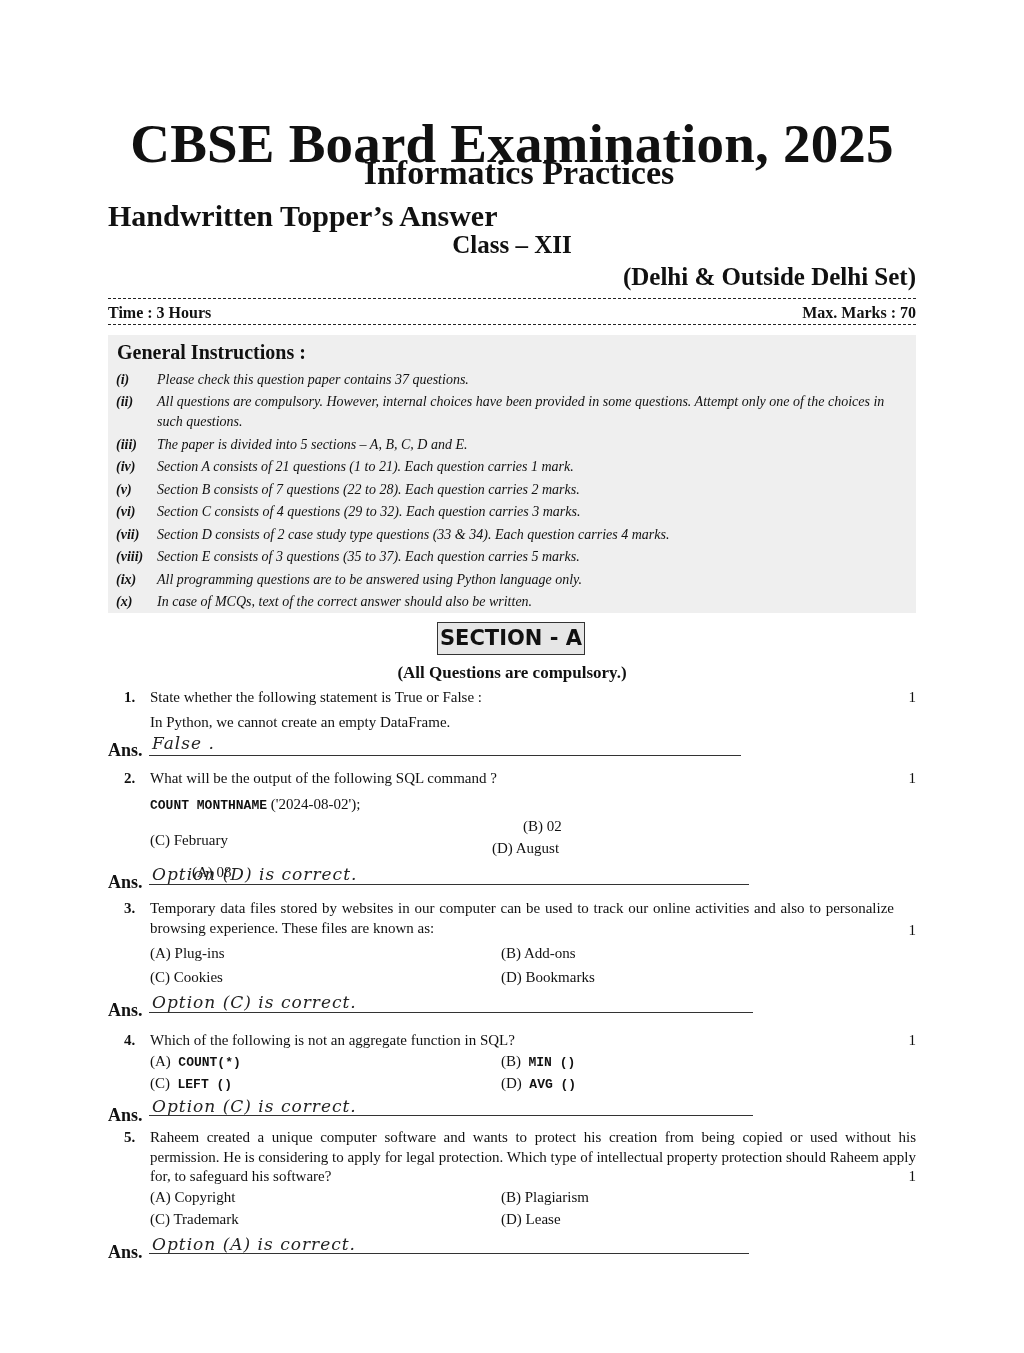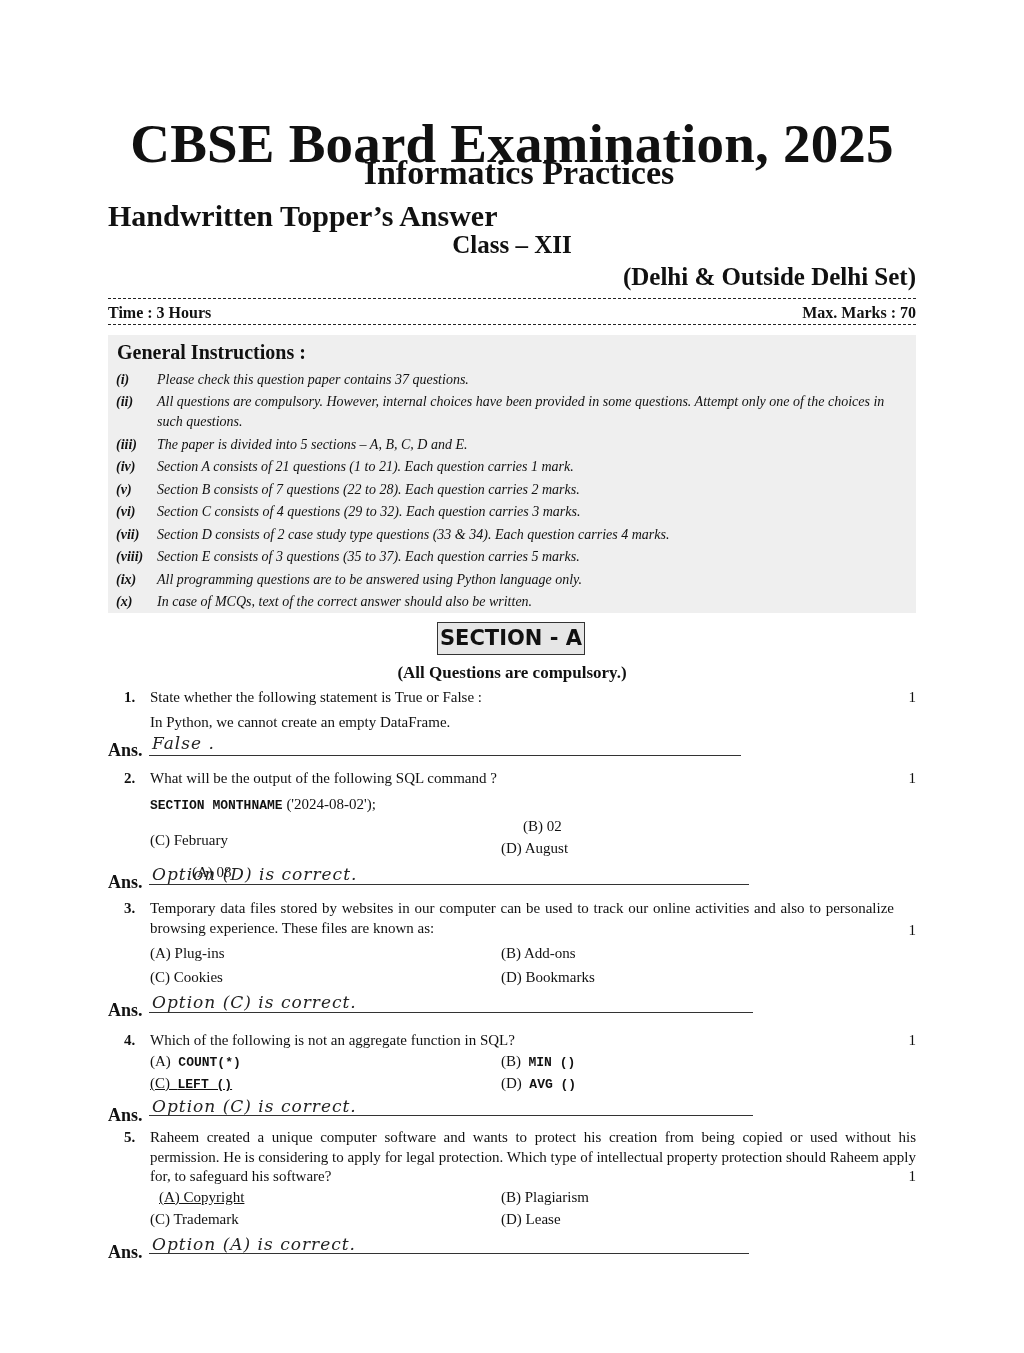--- a/index.html
+++ b/index.html
@@ -107,26 +107,26 @@
     <span class="hand" style="top:733px;">False .</span>
     <div class="ans-line" style="top:755px; width:592px;"></div>
   </div>
 
   <div class="q" style="top:768px;">
     <span class="qnum">2.</span>
     <span class="qtext">What will be the output of the following SQL command ?</span>
     <span class="marks">1</span>
   </div>
   <div class="q" style="top:794px;">
-    <span class="qtext"><span class="mono">SECTION MONTHNAME</span> <span>('2024-08-02');</span></span>
+    <span class="qtext"><span class="mono">COUNT MONTHNAME</span> <span>('2024-08-02');</span></span>
   </div>
   <span class="opt" style="left:42px; top:864px;margin-left:42px;">(A)  08</span>
   <span class="opt" style="left:415px; top:818px;">(B)  02</span>
   <span class="opt" style="left:42px; top:832px;">(C)  February</span>
-  <span class="opt" style="left:393px; top:840px;">(D)  August</span>
+  <span class="opt" style="left:384px; top:840px;">(D)  August</span>
   <div>
     <span class="ans" style="top:872px;">Ans.</span>
     <span class="hand" style="top:864px;">Option (D) is correct.</span>
     <div class="ans-line" style="top:884px; width:600px;"></div>
   </div>
 
   <div class="q" style="top:898px;">
     <span class="qnum">3.</span>
     <span class="qtext" style="width:744px;">Temporary data files stored by websites in our computer can be used to track our online activities and also to personalize browsing experience. These files are known as:</span>
     <span class="marks" style="top:22px;">1</span>
@@ -141,34 +141,34 @@
     <div class="ans-line" style="top:1012px; width:604px;"></div>
   </div>
 
   <div class="q" style="top:1030px;">
     <span class="qnum">4.</span>
     <span class="qtext">Which of the following is not an aggregate function in SQL?</span>
     <span class="marks">1</span>
   </div>
   <span class="opt" style="left:42px; top:1053px;"><span>(A)</span>&nbsp; <span class="mono">COUNT(*)</span></span>
   <span class="opt" style="left:393px; top:1053px;"><span>(B)</span>&nbsp; <span class="mono">MIN ()</span></span>
-  <span class="opt" style="left:42px; top:1075px;text-decoration:underline;"><span>(C)</span>&nbsp; <span class="mono">LEFT ()</span></span>
+  <span class="opt" style="left:42px; top:1075px;"><span>(C)</span>&nbsp; <span class="mono">LEFT ()</span></span>
   <span class="opt" style="left:393px; top:1075px;"><span>(D)</span>&nbsp; <span class="mono">AVG ()</span></span>
   <div>
     <span class="ans" style="top:1105px;">Ans.</span>
     <span class="hand" style="top:1096px;">Option (C) is correct.</span>
     <div class="ans-line" style="top:1115px; width:604px;"></div>
   </div>
 
   <div class="q" style="top:1128px; line-height:19.5px;">
     <span class="qnum">5.</span>
     <span class="qtext" style="width:766px;">Raheem created a unique computer software and wants to protect his creation from being copied or used without his permission. He is considering to apply for legal protection. Which type of intellectual property protection should Raheem apply for, to safeguard his software?</span>
     <span class="marks" style="top:39px;">1</span>
   </div>
-  <span class="opt" style="left:51px; top:1189px;text-decoration:underline;">(A)  Copyright</span>
+  <span class="opt" style="left:42px; top:1189px;">(A)  Copyright</span>
   <span class="opt" style="left:393px; top:1189px;">(B)  Plagiarism</span>
   <span class="opt" style="left:42px; top:1211px;">(C)  Trademark</span>
   <span class="opt" style="left:393px; top:1211px;">(D)  Lease</span>
   <div>
     <span class="ans" style="top:1242px;">Ans.</span>
     <span class="hand" style="top:1234px;">Option (A) is correct.</span>
     <div class="ans-line" style="top:1253px; width:600px;"></div>
   </div>
 
 </div>

